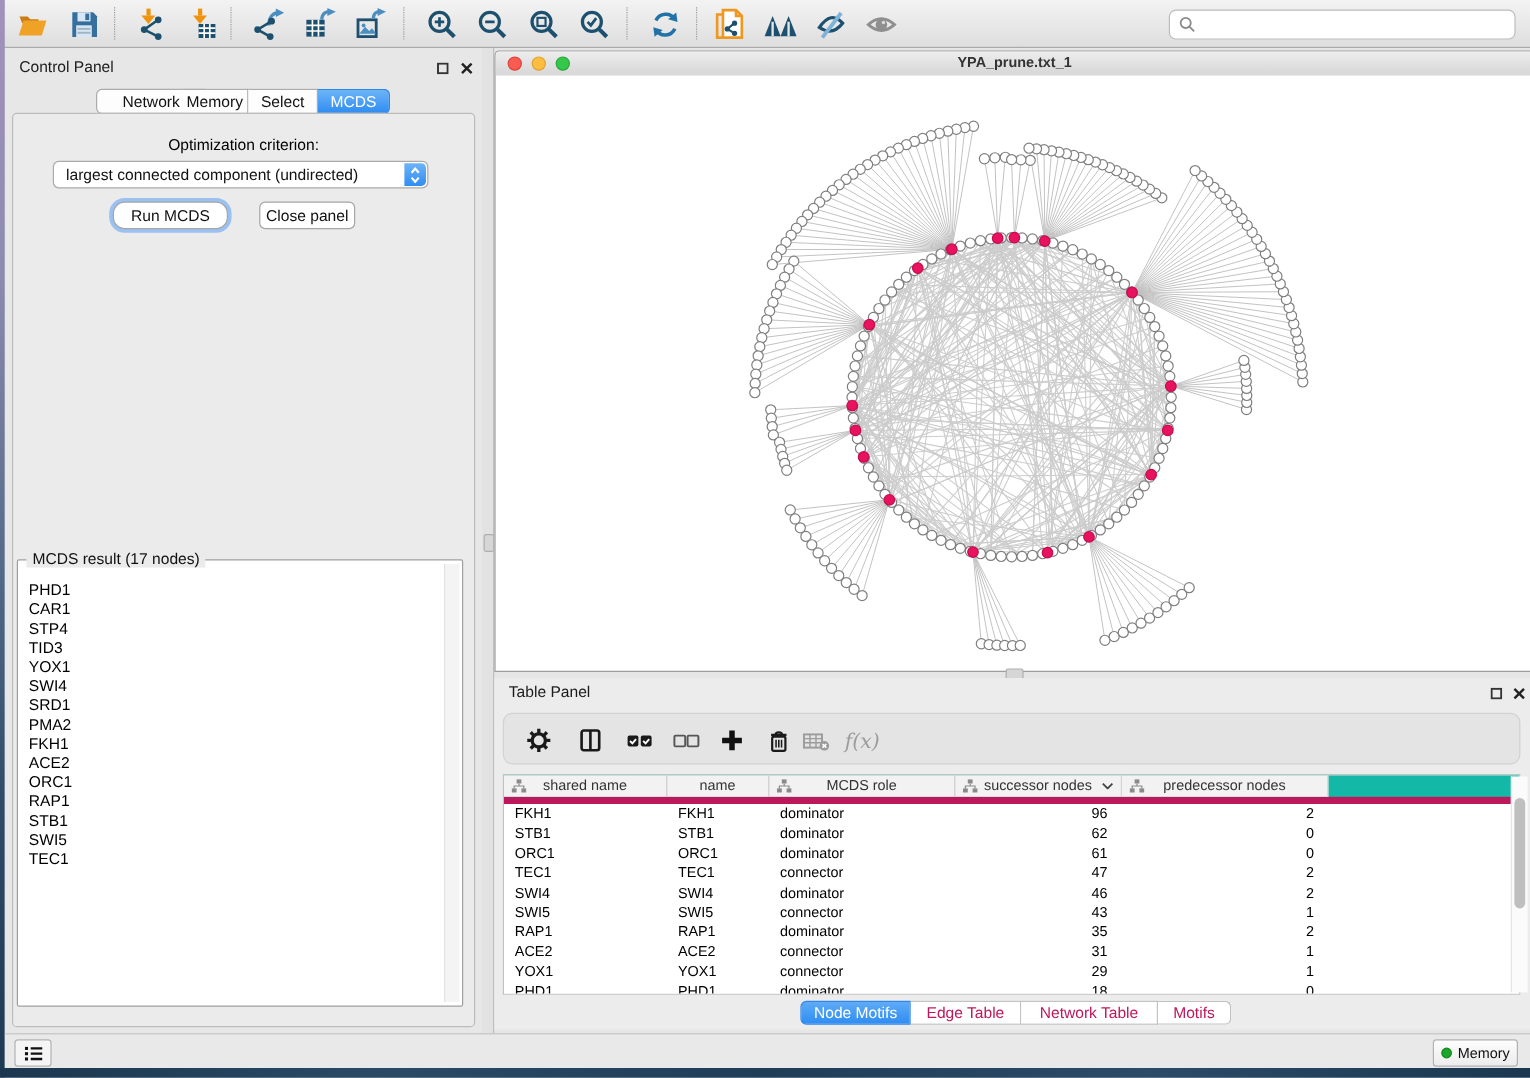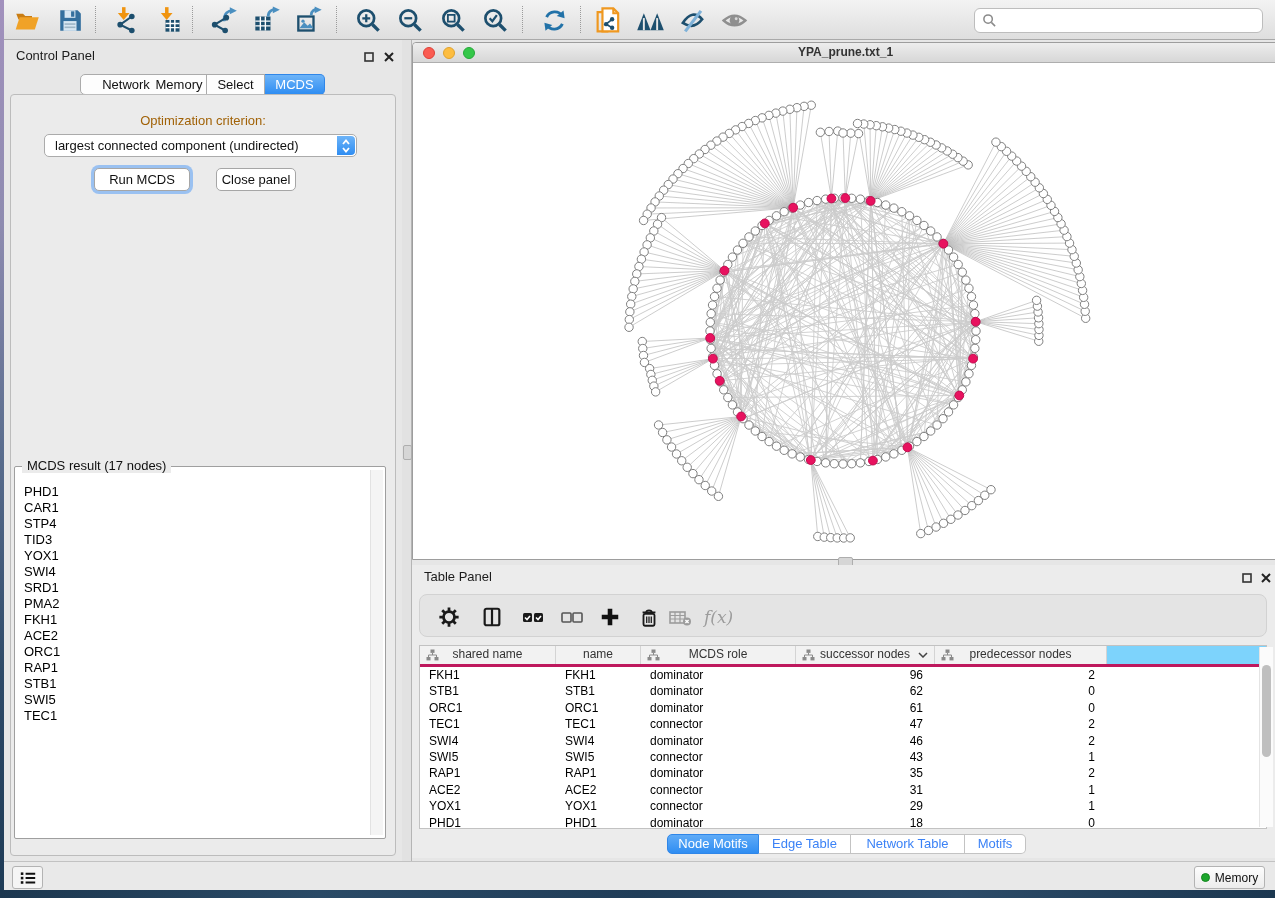--- a/index.html
+++ b/index.html
@@ -16,25 +16,25 @@
   #search-wrap svg{position:absolute;left:8px;top:5px;}
   
   #control-panel{position:absolute;left:0;top:40px;width:398px;height:821px;background:#e7e7e7;}
   .panel-title{position:absolute;left:12px;top:8px;font-size:13px;color:#1c1c1c;}
   .win-ctl{position:absolute;top:10px;width:14px;height:14px;display:flex;align-items:center;justify-content:center;}
   .cp-tab{position:absolute;top:34px;height:21px;box-sizing:border-box;border:1px solid #ababab;border-left-width:0;background:#fdfdfd;font-size:13px;line-height:19px;text-align:center;color:#111;}
   .cp-tab.first{border-left-width:1px;border-radius:5px 0 0 5px;}
   .cp-tab.last{border-radius:0 5px 5px 0;}
   .cp-tab.sel{background:linear-gradient(#6db4f8,#2f8df2);color:#fff;border-color:#2f86e8;}
   #cp-pane{position:absolute;left:6px;top:54px;width:386px;height:762px;background:#ebebeb;border:1px solid #bcbcbc;border-radius:4px;box-sizing:border-box;}
-  #crit-label{position:absolute;left:0;top:73px;width:398px;text-align:center;font-size:13px;color:#a16207;}
+  #crit-label{position:absolute;left:0;top:73px;width:398px;text-align:center;font-size:13px;color:#000000;}
   #crit-select{position:absolute;left:40px;top:94px;width:313px;height:23px;background:#fff;border:1px solid #ababab;border-radius:5px;box-sizing:border-box;font-size:13px;line-height:21px;padding-left:10px;color:#111;}
   #crit-stepper{position:absolute;right:1px;top:1px;width:18px;height:19px;background:linear-gradient(#6db4f8,#2f8df2);border-radius:0 4px 4px 0;display:flex;align-items:center;justify-content:center;}
   .btn{position:absolute;height:23px;background:#fff;border:1px solid #a6a6a6;border-radius:5px;font-size:13px;text-align:center;line-height:21px;box-sizing:border-box;color:#111;}
-  .btn.focus{box-shadow:0 0 0 3px rgba(110,170,245,.65);}
+  .btn.focus{box-shadow:0 0 0 3px rgba(110,170,245,.65);border-radius:10px;}
   #mcds-gbox{position:absolute;left:10px;top:426px;width:372px;height:373px;border:1px solid #9f9f9f;border-radius:2px;box-sizing:border-box;background:#fff;}
   #mcds-gbox-label{position:absolute;left:18px;top:418px;background:#ebebeb;padding:0 5px;font-size:13px;color:#111;}
   #mcds-list{position:absolute;left:12px;top:444px;width:354px;height:352px;overflow:hidden;}
   .mcds-item{height:16px;line-height:16px;font-size:13px;padding-left:8px;color:#000;}
   #mcds-scroll{position:absolute;left:366px;top:430px;width:12px;height:365px;background:#f4f4f4;border-left:1px solid #e2e2e2;}
   
   #v-split{position:absolute;left:398px;top:40px;width:10px;height:821px;background:#e2e2e2;border-right:1px solid #b5b5b5;box-sizing:border-box;}
   .grip-v{position:absolute;left:1px;top:405px;width:7px;height:13px;background:#d6d6d6;border:1px solid #aeaeae;border-radius:2px;}
   #h-split{position:absolute;left:0;top:520px;width:867px;height:5px;}
   .grip-h{position:absolute;left:426px;top:-3px;width:13px;height:8px;background:#d6d6d6;border:1px solid #aeaeae;border-radius:2px;}
@@ -43,31 +43,31 @@
   #net-window{position:absolute;left:0;top:2px;width:867px;height:518px;border:1px solid #9d9d9d;box-sizing:border-box;background:#fff;border-radius:4px 4px 0 0;}
   #net-titlebar{position:absolute;left:0;top:0;width:100%;height:20px;background:linear-gradient(#ededed,#d7d7d7);border-bottom:1px solid #aeaeae;border-radius:4px 4px 0 0;box-sizing:border-box;}
   .tl{position:absolute;top:4px;width:12px;height:12px;border-radius:50%;box-sizing:border-box;}
   #net-title{position:absolute;left:0;top:2px;width:100%;text-align:center;font-size:12px;font-weight:bold;color:#333;}
   #graph{position:absolute;left:0;top:20px;}
   
   #table-panel{position:absolute;left:0;top:525px;width:867px;height:293px;background:#ececec;}
   #tp-toolbar{position:absolute;left:7px;top:29px;width:848px;height:43px;background:#e4e4e4;border:1px solid #d2d2d2;border-radius:8px;box-sizing:border-box;}
   .tp-icon{position:absolute;top:9px;width:26px;height:26px;display:flex;align-items:center;justify-content:center;}
   #tbl{position:absolute;left:7px;top:80px;width:848px;height:184px;background:#fff;border:1px solid #c2c2c2;box-sizing:border-box;overflow:hidden;}
-  #thead{display:flex;height:18px;border-bottom:3px solid #be185d;background:#7dd3fc;}
+  #thead{display:flex;height:18px;border-bottom:6px solid #be185d;background:#14b8a6;}
   .hcell{position:relative;box-sizing:border-box;background:#f2f2f2;border-right:1px solid #d4d4d4;font-size:12px;color:#333;text-align:center;line-height:17px;}
   .hcell svg.hier{position:absolute;left:6px;top:3px;}
   .hcell svg.chev{position:absolute;right:6px;top:6px;}
   .c0{width:136px;}.c1{width:85px;}.c2{width:155px;}.c3{width:139px;}.c4{width:172px;}
   .trow{display:flex;height:16.4px;background:#fff;}
   .tcell{box-sizing:border-box;font-size:12px;line-height:16px;color:#000;padding-left:9px;}
   .tcell.num{text-align:right;padding-right:12px;padding-left:0;}
   #tbl-scroll{position:absolute;right:6px;top:82px;width:13px;height:180px;background:#fbfbfb;border-left:1px solid #e4e4e4;}
   #tbl-thumb{position:absolute;left:2px;top:18px;width:9px;height:92px;background:#bfbfbf;border-radius:5px;}
-  .bt-tab{position:absolute;top:269px;height:20px;box-sizing:border-box;border:1px solid #c3c3c3;border-left-width:0;background:#fff;font-size:13px;line-height:18px;text-align:center;color:#3b82f6;}
+  .bt-tab{position:absolute;top:269px;height:20px;box-sizing:border-box;border:1px solid #c3c3c3;border-left-width:0;background:#fff;font-size:13px;line-height:18px;text-align:center;color:#be185d;}
   .bt-tab.first{border-left-width:1px;border-radius:5px 0 0 5px;}
   .bt-tab.last{border-radius:0 5px 5px 0;}
   .bt-tab.sel{background:linear-gradient(#5fabf7,#2f8df2);color:#fff;border-color:#2f86e8;}
   
   #status-bar{position:absolute;left:0;top:861px;width:1271px;height:29px;background:#e9e9e9;border-top:1px solid #c2c2c2;box-sizing:border-box;}
   #list-btn{position:absolute;left:8px;top:4px;width:29px;height:21px;background:#f5f5f5;border:1px solid #b3b3b3;border-radius:3px;display:flex;align-items:center;justify-content:center;}
   #memory-btn{position:absolute;left:1190px;top:4px;width:69px;height:21px;background:linear-gradient(#fdfdfd,#ececec);border:1px solid #b3b3b3;border-radius:3px;display:flex;align-items:center;justify-content:center;gap:5px;font-size:12px;color:#111;}
   #memory-dot{width:9px;height:9px;border-radius:50%;background:#1ca62c;border:1px solid #13861f;box-sizing:border-box;}
 </style>
 </head>

